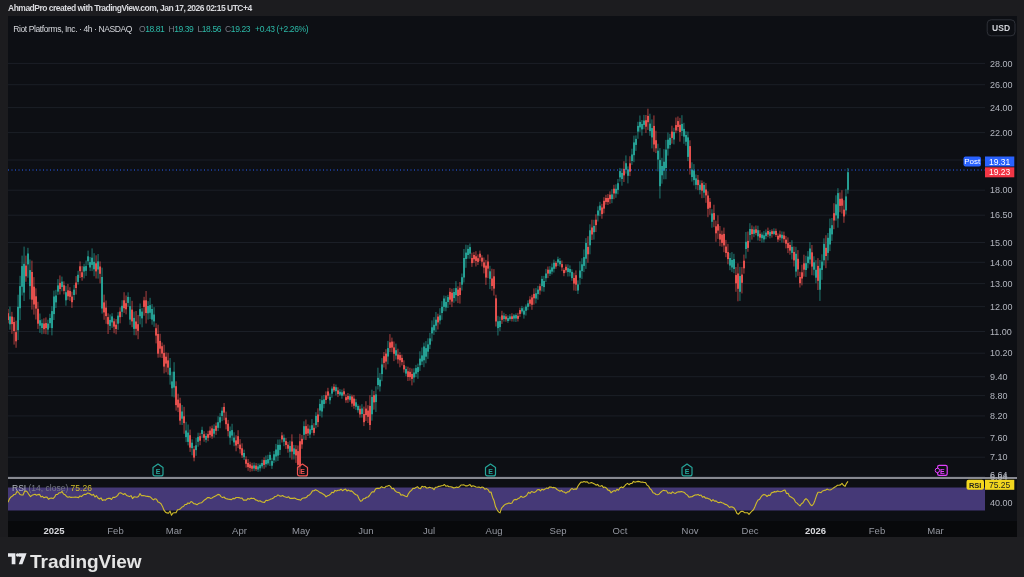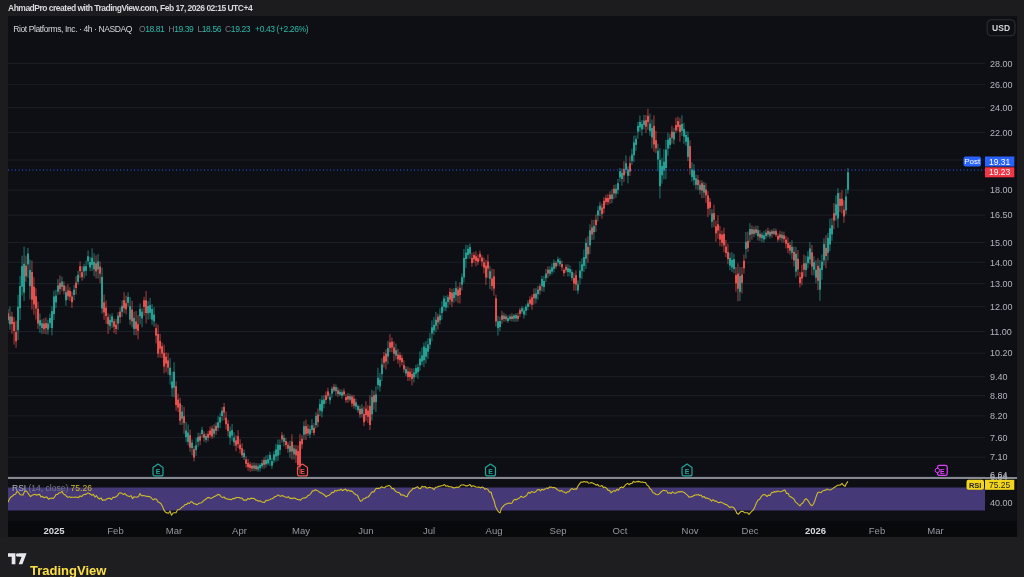--- a/index.html
+++ b/index.html
@@ -5,24 +5,24 @@
 *{font-family:"Liberation Sans",sans-serif;}
 #topbar{position:absolute;left:8px;top:3px;font-size:8.5px;font-weight:bold;color:#d8d9dd;letter-spacing:-0.5px;}
 #widget{position:absolute;left:8px;top:16px;width:1009px;height:521px;}
 svg text{font-family:"Liberation Sans",sans-serif;}
 .axlbl{font-size:9px;fill:#b2b5be;}
 .mlbl{font-size:9.5px;fill:#9598a1;}
 .mbold{font-size:9.5px;font-weight:bold;fill:#d8d9dd;}
 .lgd{font-size:8.5px;fill:#d5d7dc;letter-spacing:-0.4px;}
 .rlgd{font-size:8.5px;fill:#b2b5be;}
 #footer{position:absolute;left:0;top:537px;width:1024px;height:40px;background:#1e1e21;}
-#tvtext{position:absolute;left:30px;top:14px;font-size:13px;font-weight:bold;color:#fde047;margin-top:12px;}
+#tvtext{position:absolute;left:30px;top:14px;font-size:19px;font-weight:bold;color:#e5e5e5;}
 </style></head>
 <body>
-<div id="topbar">AhmadPro created with TradingView.com, Feb 17, 2026 02:15 UTC+4</div>
+<div id="topbar">AhmadPro created with TradingView.com, Jan 17, 2026 02:15 UTC+4</div>
 <div id="widget"><svg width="1009" height="521" viewBox="0 0 1009 521">
       <rect x="0" y="0" width="1009" height="521" fill="#0d0f14"></rect>
 <rect x="0" y="505" width="1009" height="16" fill="#08090b"></rect>
 <line x1="0" y1="47.4" x2="977" y2="47.4" stroke="#1b1f27" stroke-width="1"></line>
 <line x1="0" y1="68.7" x2="977" y2="68.7" stroke="#1b1f27" stroke-width="1"></line>
 <line x1="0" y1="91.6" x2="977" y2="91.6" stroke="#1b1f27" stroke-width="1"></line>
 <line x1="0" y1="116.6" x2="977" y2="116.6" stroke="#1b1f27" stroke-width="1"></line>
 <line x1="0" y1="144.0" x2="977" y2="144.0" stroke="#1b1f27" stroke-width="1"></line>
 <line x1="0" y1="174.2" x2="977" y2="174.2" stroke="#1b1f27" stroke-width="1"></line>
 <line x1="0" y1="199.2" x2="977" y2="199.2" stroke="#1b1f27" stroke-width="1"></line>

